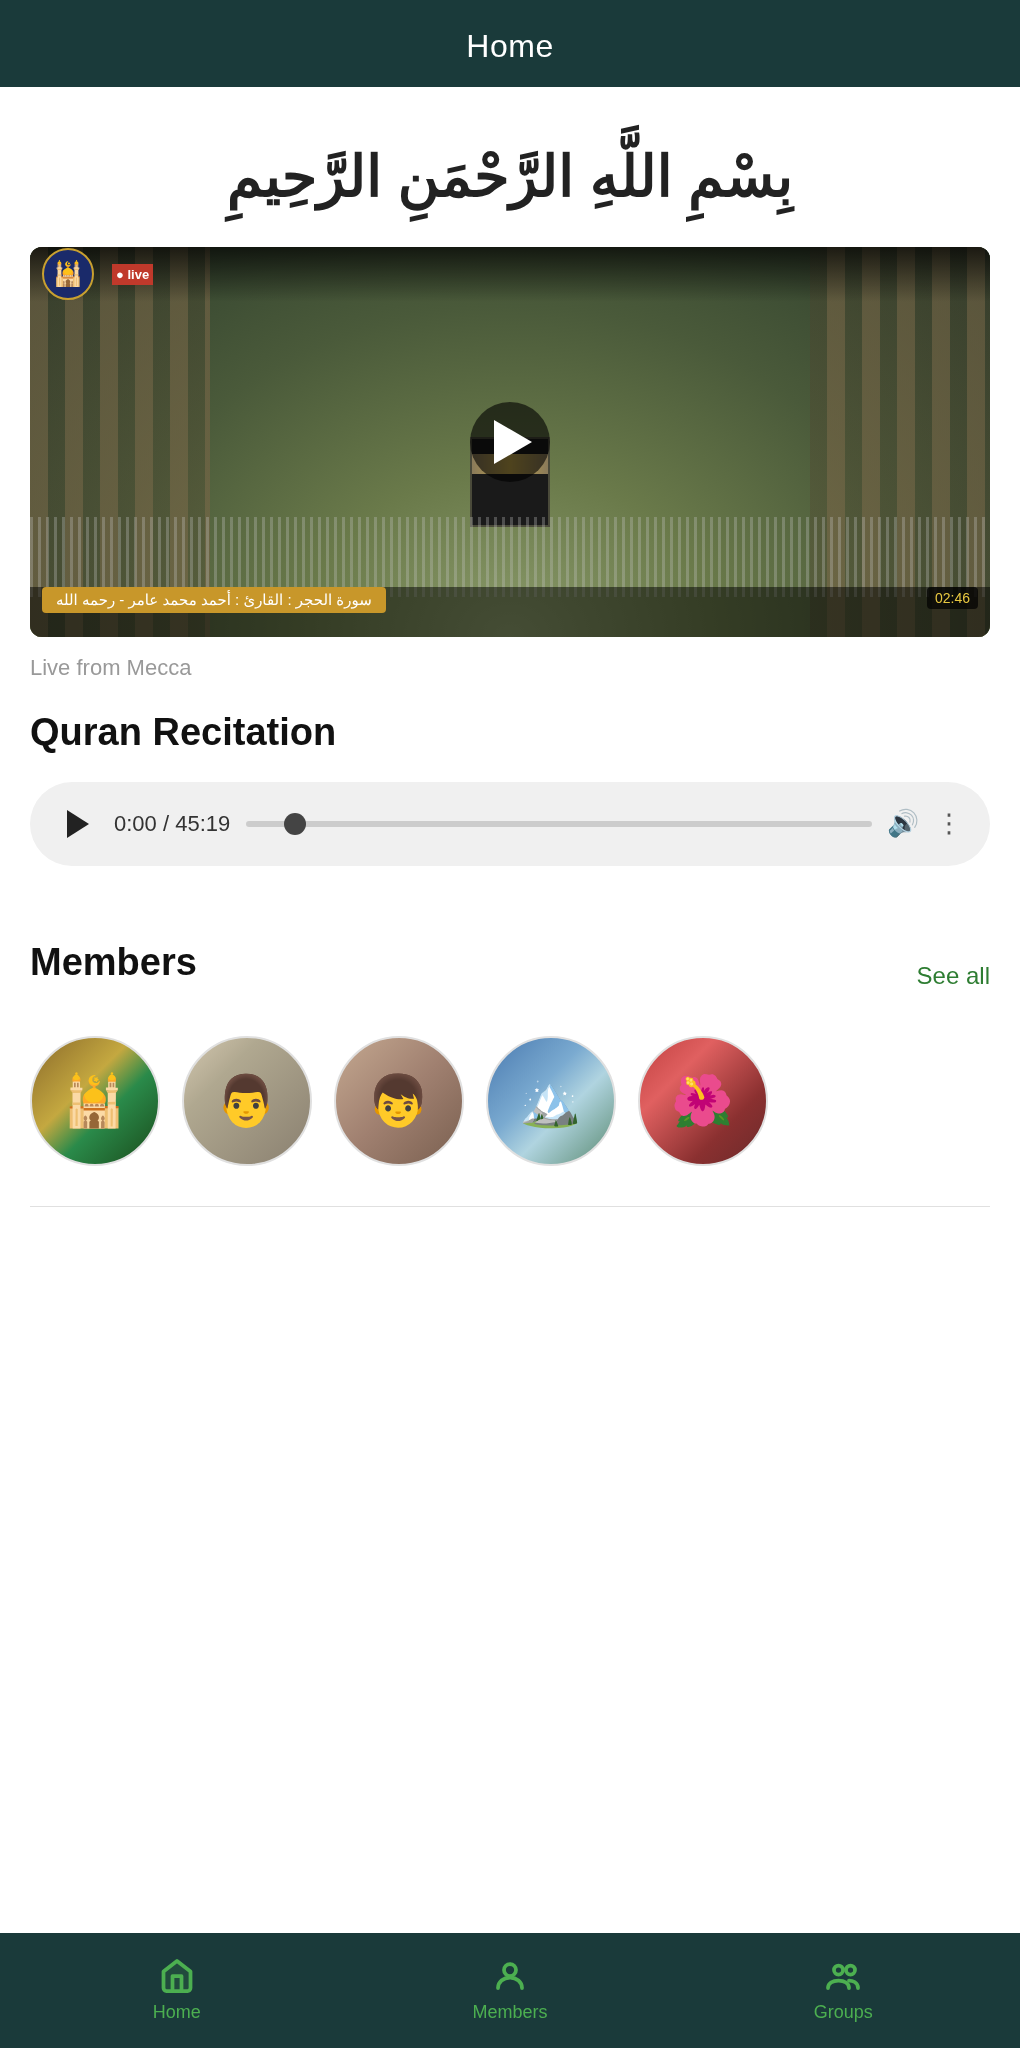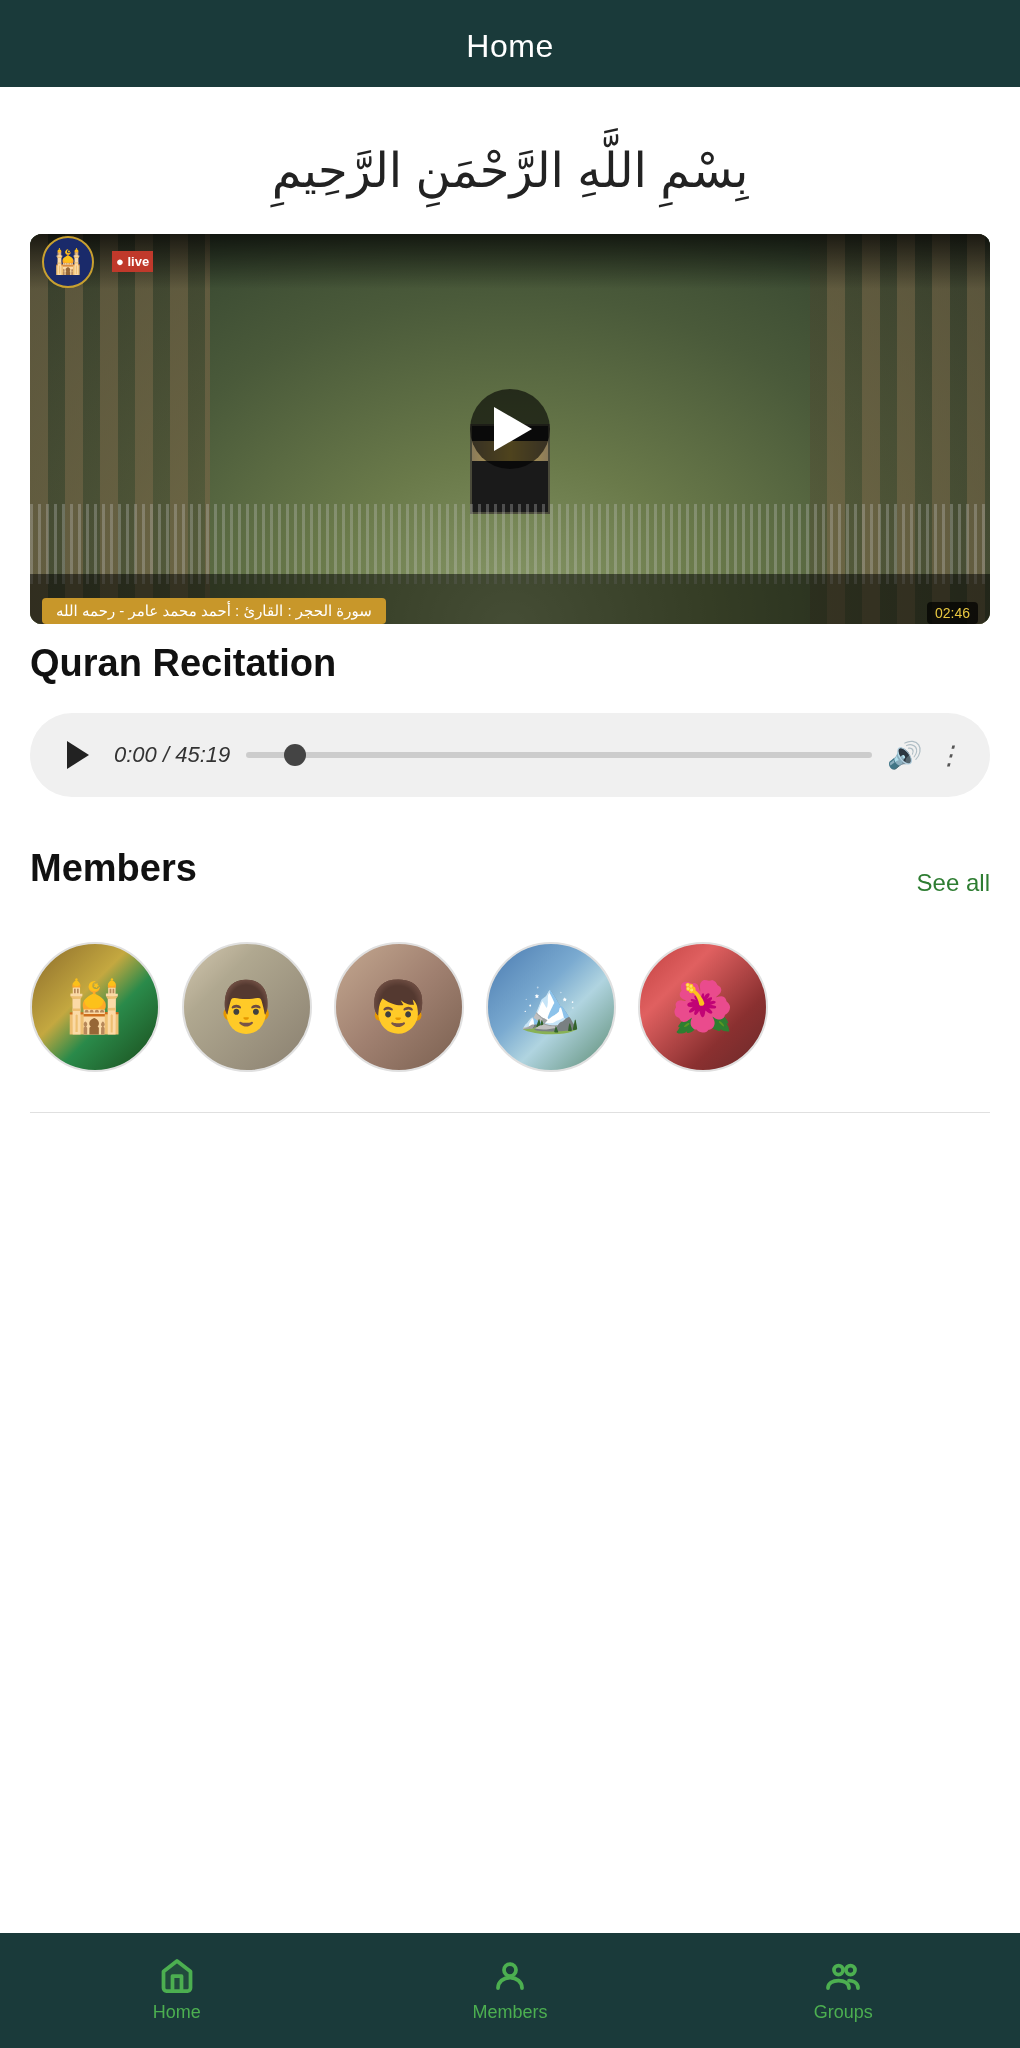--- a/index.html
+++ b/index.html
@@ -25,26 +25,26 @@
     }
 
     
     .main-content {
       padding: 30px 30px 120px;
     }
 
     
     .arabic-text {
       text-align: center;
-      font-size: 48px;
+      font-size: 57px;
       line-height: 1.4;
       color: #222;
       margin: 20px 0 30px;
       direction: rtl;
-      font-weight: 400;
+      font-weight: 700;
     }
 
     
     .video-container {
       width: 100%;
       border-radius: 12px;
       overflow: hidden;
       position: relative;
       background: #000;
       margin-bottom: 18px;
@@ -206,21 +206,21 @@
     }
 
     .video-bottom-bar {
       position: absolute;
       bottom: 0;
       left: 0;
       right: 0;
       height: 50px;
       background: rgba(0,0,0,0.5);
       display: flex;
-      align-items: flex-end;
+      align-items: flex-start;
       justify-content: space-between;
       padding: 0 12px;
     }
 
     .surah-info {
       background: #c8972a;
       color: #fff;
       font-size: 15px;
       padding: 4px 14px;
       border-radius: 4px;
@@ -250,22 +250,21 @@
     }
 
     
     .audio-player {
       background: #f0f0f0;
       border-radius: 50px;
       padding: 22px 28px;
       display: flex;
       align-items: center;
       gap: 16px;
-      margin-bottom: 50px;
-      font-style: italic;
+      margin-bottom: 75px;
     }
 
     .audio-play-btn {
       width: 40px;
       height: 40px;
       display: flex;
       align-items: center;
       justify-content: center;
       flex-shrink: 0;
       cursor: pointer;
@@ -446,20 +445,21 @@
         <div class="play-triangle"></div>
       </div>
 
       <div class="video-bottom-bar">
         <div class="surah-info">سورة الحجر : القارئ : أحمد محمد عامر - رحمه الله</div>
         <div class="timestamp">02:46</div>
       </div>
     </div>
   </div>
 
+  <div class="live-from">Live from Mecca</div>
 
   <div class="section-title">Quran Recitation</div>
 
   <div class="audio-player">
     <div class="audio-play-btn">
       <div class="audio-play-triangle"></div>
     </div>
     <span class="audio-time">0:00 / 45:19</span>
     <div class="audio-progress-container">
       <div class="audio-progress-dot"></div>

